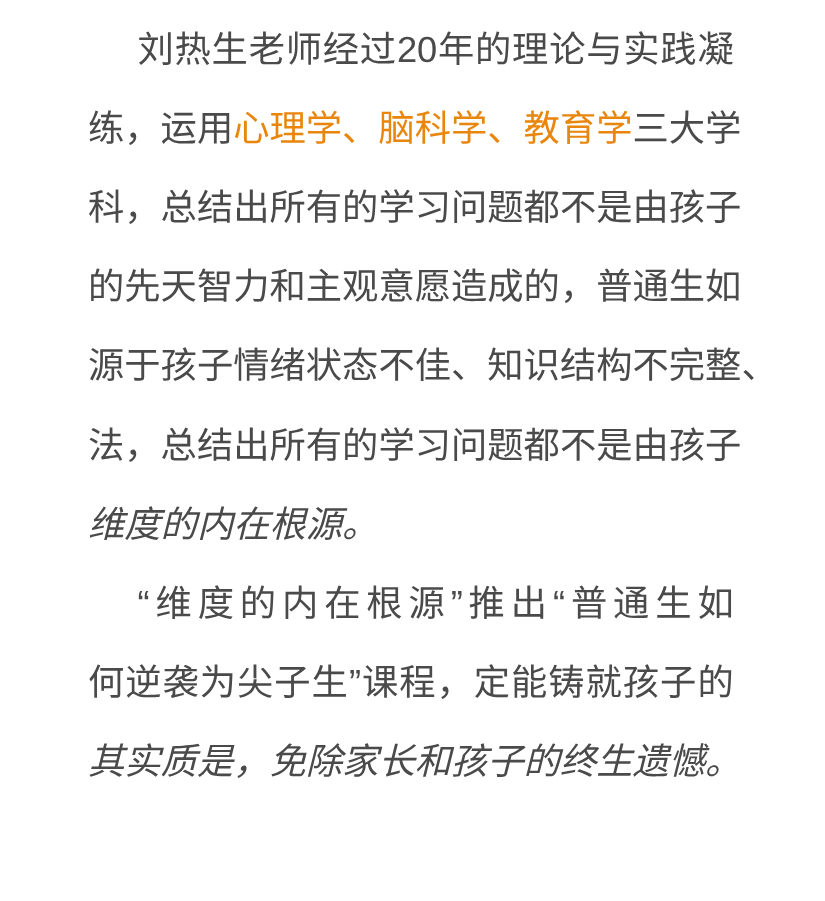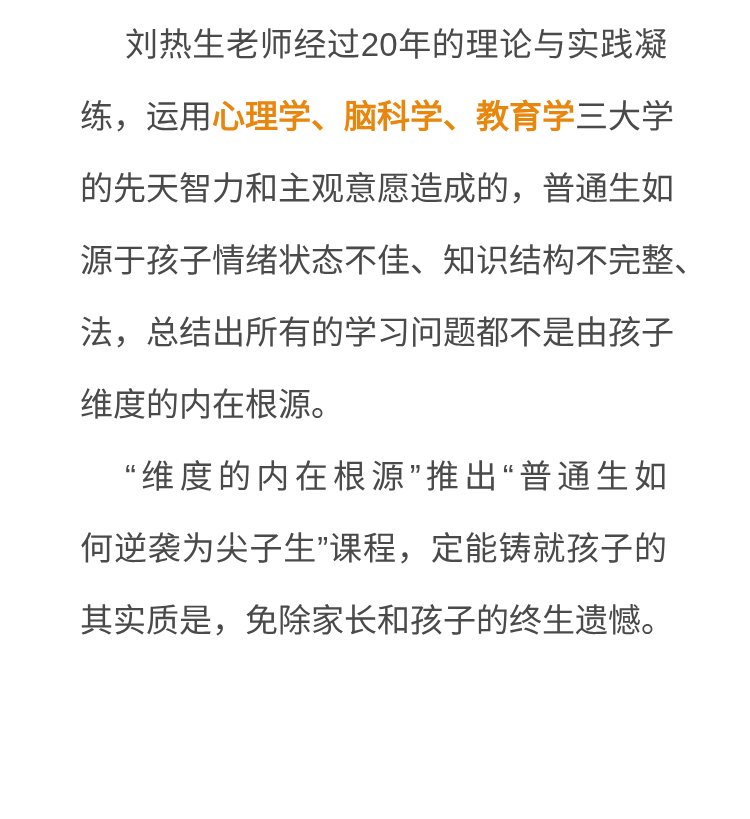--- a/index.html
+++ b/index.html
@@ -33,40 +33,44 @@
     line-height: 72px;
     white-space: nowrap;
     text-align: justify;
   }
   .line.full {
     text-align-last: justify;
   }
   .line.last {
     text-align: left;
     text-align-last: left;
+    font-style: italic;
   }
   .line.indent {
     padding-left: 45px;
   }
   .hl {
     color: var(--highlight);
-    font-weight: 700;
+    font-weight: 400;
   }
 </style>
 </head>
 <body>
 
 <div class="page">
   <div class="article">
 
     <div class="line full indent">
       <span>刘热生老师经过20年的理论与实践凝</span>
     </div>
     <div class="line full">
       <span>练，运用</span><span class="hl">心理学、脑科学、教育学</span><span>三大学</span>
+    </div>
+    <div class="line full">
+      <span>科，总结出所有的学习问题都不是由孩子</span>
     </div>
     <div class="line full">
       <span>的先天智力和主观意愿造成的，普通生如</span>
     </div>
     <div class="line full">
       <span>源于孩子情绪状态不佳、知识结构不完整、</span>
     </div>
     <div class="line full">
       <span>法，总结出所有的学习问题都不是由孩子</span>
     </div>

